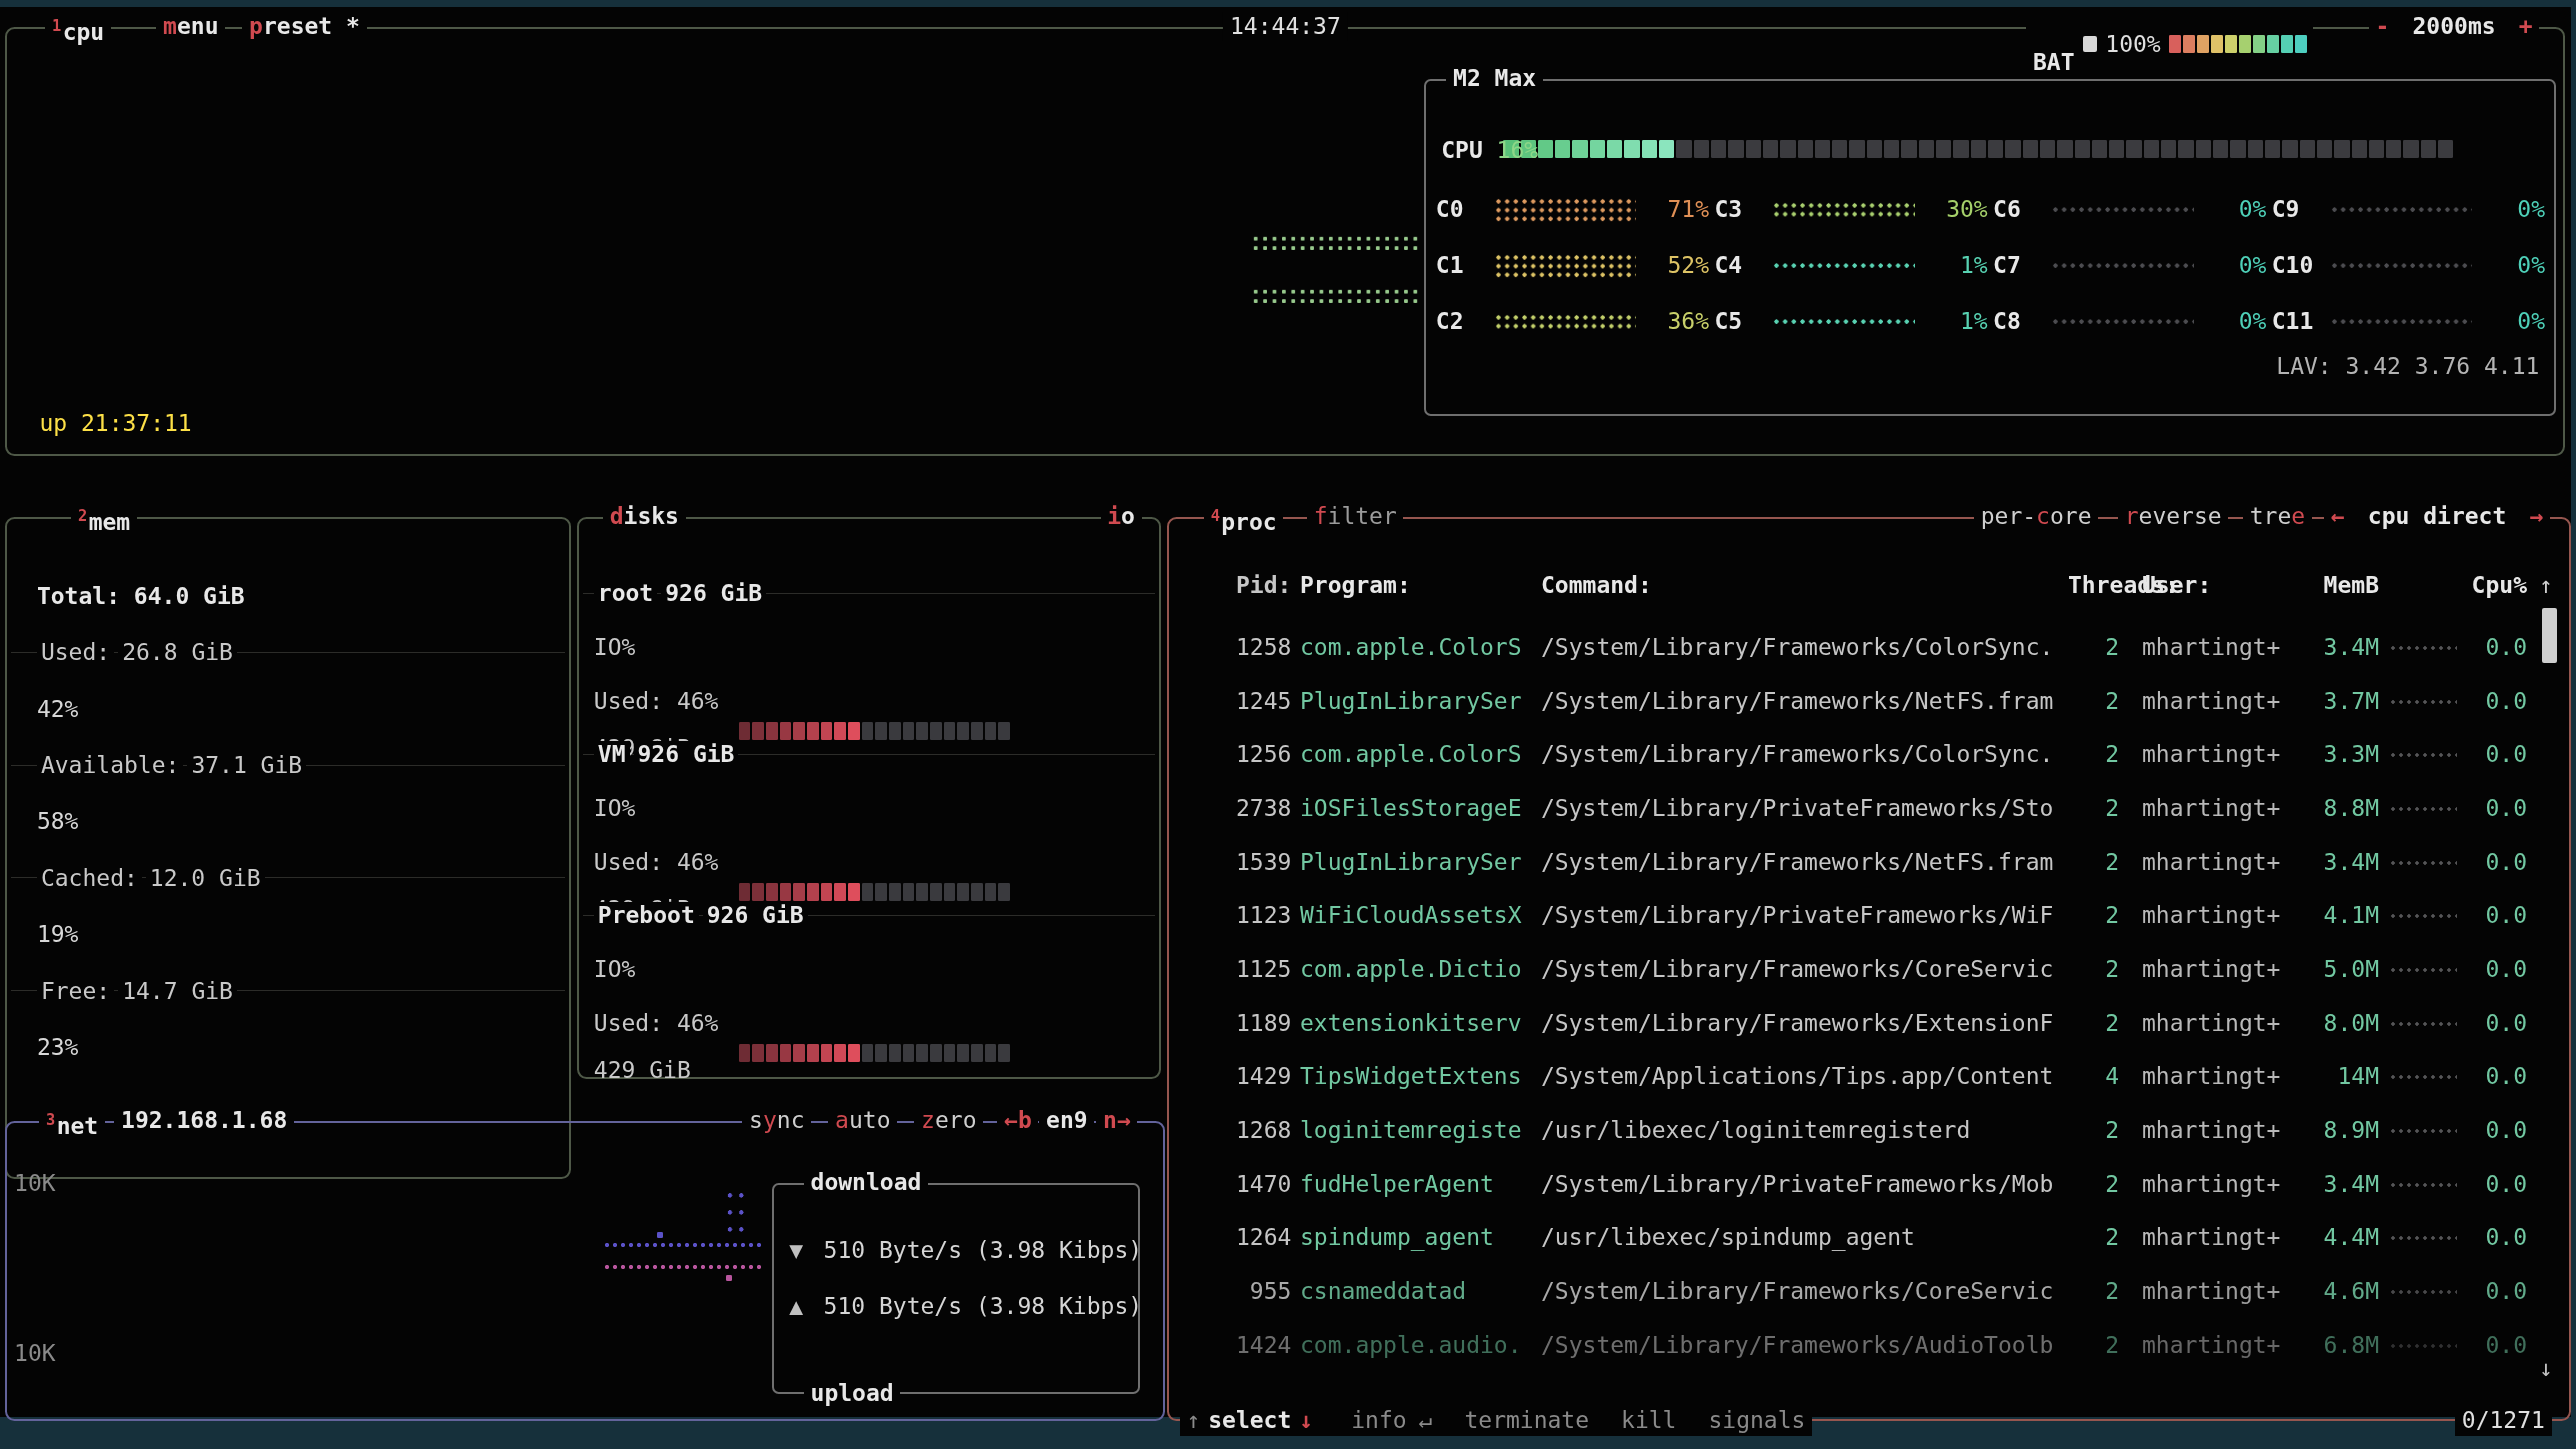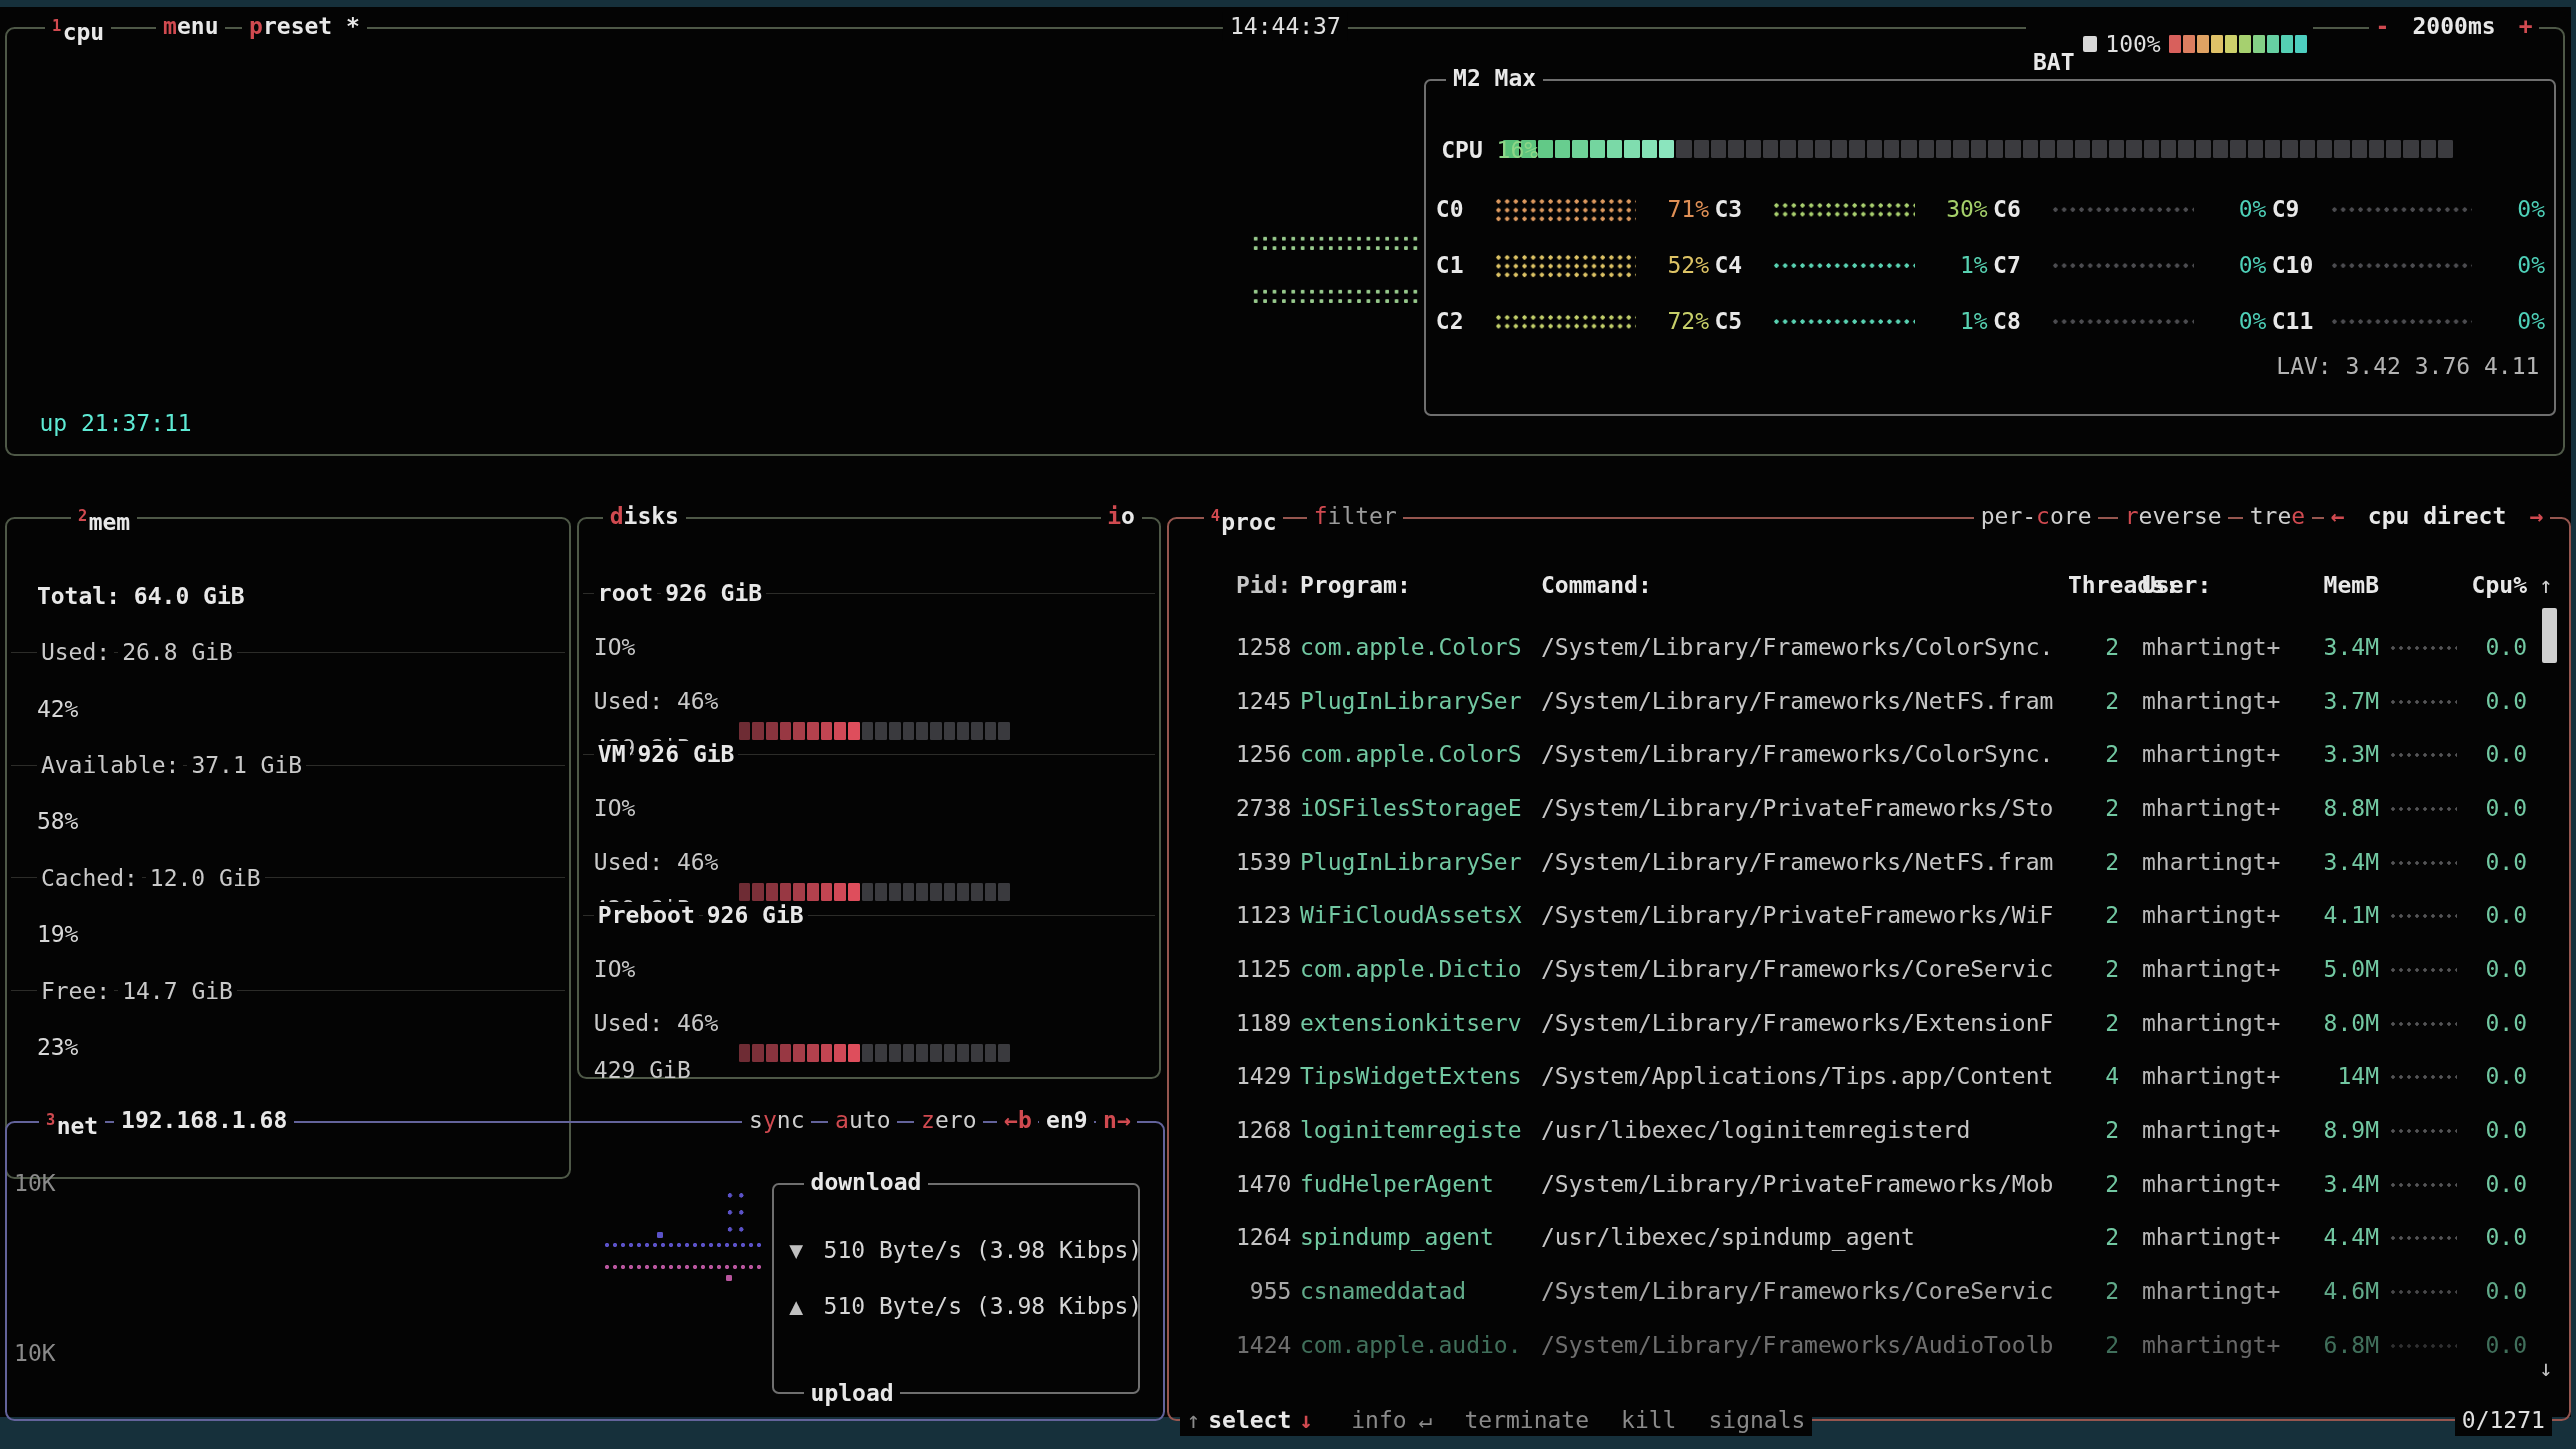--- a/index.html
+++ b/index.html
@@ -85,21 +85,21 @@
     </div>
     <div class="tab" style="right:24px;">
       <span class="hot">-</span>
       <span class="bold" style="margin:0 9.4px;">2000ms</span>
       <span class="hot">+</span>
     </div>
 
     <div class="abs dots" id="cpu-graph-band1" style="left: 1244px; top: 205px; width: 169px; height: 19px; background-image: radial-gradient(circle at 4.7px 4.7px, rgb(151, 201, 140) 1.9px, transparent 2.3px); background-size: 9.4px 9.4px;"></div>
     <div class="abs dots" id="cpu-graph-band2" style="left: 1244px; top: 258px; width: 169px; height: 19px; background-image: radial-gradient(circle at 4.7px 4.7px, rgb(151, 201, 140) 1.9px, transparent 2.3px); background-size: 9.4px 9.4px;"></div>
 
-    <div class="abs" style="left:32px;top:380px;color:#5eead4;"><span>up 21:37:11</span></div>
+    <div class="abs" style="left:32px;top:380px;color:#fde047;"><span>up 21:37:11</span></div>
     <div class="abs" style="right:24px;top:323px;color:#b4b4b4;"><span>LAV: 3.42 3.76 4.11</span></div>
 
     <div class="box inner" style="left:1417px;top:50px;width:1132px;height:337px;">
       <div class="tab" style="left:20px;"><span class="bold">M2 Max</span></div>
 
       <div class="abs" style="left:14.8px;top:55px;right:12px;height:29.5px;">
         <span class="bold">CPU</span>
         <span class="blocks" id="cpu-meter" style="position:absolute;left:62px;right:89px;top:4.7px;">
             <i style="background: rgb(88, 193, 120); flex: 1 1 0%;"></i>
             <i style="background: rgb(93, 197, 127); flex: 1 1 0%;"></i>
@@ -167,21 +167,21 @@
             <span class="cpct" style="color: rgb(224, 144, 86);">71%</span>
           </div>
           <div class="core-cell">
             <span class="cname">C1</span>
             <span class="cgraph dots" style="height: 26px; background-image: radial-gradient(circle at 4.4px 4.4px, rgb(221, 195, 101) 1.9px, transparent 2.3px); background-size: 8.7px 8.7px;"></span>
             <span class="cpct" style="color: rgb(221, 195, 101);">52%</span>
           </div>
           <div class="core-cell">
             <span class="cname">C2</span>
             <span class="cgraph dots" style="height: 17.4px; background-image: radial-gradient(circle at 4.4px 4.4px, rgb(194, 207, 106) 1.9px, transparent 2.3px); background-size: 8.7px 8.7px;"></span>
-            <span class="cpct" style="color: rgb(200, 208, 106);">72%</span>
+            <span class="cpct" style="color: rgb(200, 208, 106);">36%</span>
           </div>
           <div class="core-cell">
             <span class="cname">C3</span>
             <span class="cgraph dots" style="height: 17.4px; background-image: radial-gradient(circle at 4.4px 4.4px, rgb(169, 207, 110) 1.9px, transparent 2.3px); background-size: 8.7px 8.7px;"></span>
             <span class="cpct" style="color: rgb(165, 208, 106);">30%</span>
           </div>
           <div class="core-cell">
             <span class="cname">C4</span>
             <span class="cgraph dots" style="height: 8.7px; background-image: radial-gradient(circle at 4.4px 4.4px, rgb(88, 210, 178) 1.9px, transparent 2.3px); background-size: 8.7px 8.7px;"></span>
             <span class="cpct" style="color: rgb(88, 210, 178);">1%</span>

